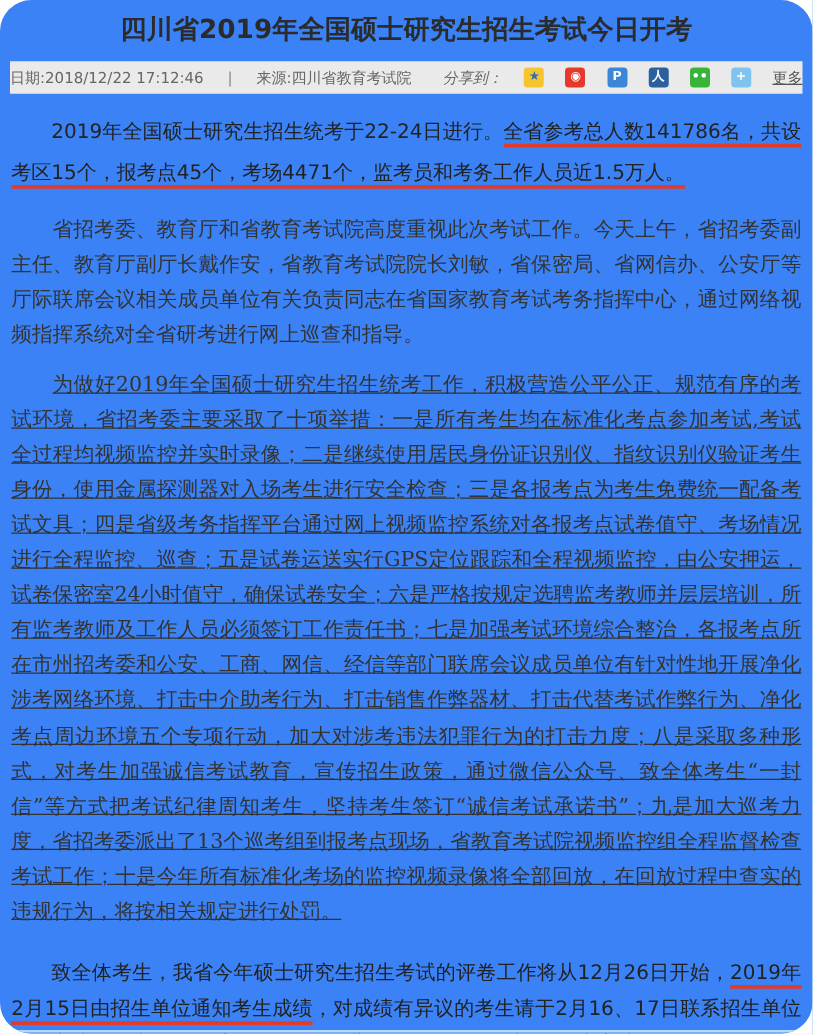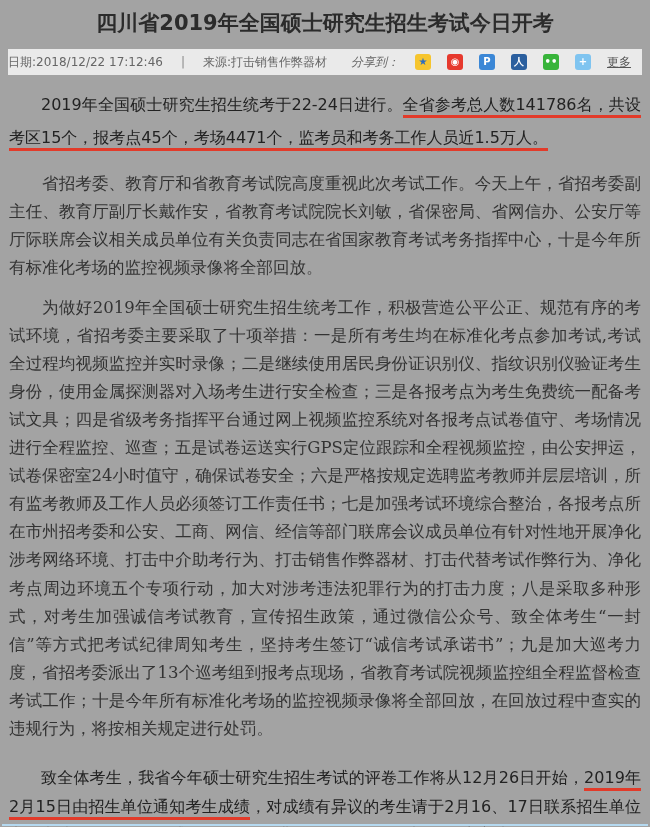--- a/index.html
+++ b/index.html
@@ -5,41 +5,42 @@
   html, body {
     margin: 0;
     padding: 0;
     background: #ffffff;
   }
   .page {
     position: relative;
     width: 650px;
     height: 827px;
     margin: 0 auto;
-    background: #a3a3a3;
+    background: #3b82f6;
     overflow: hidden;
     font-family: "DejaVu Sans", "Liberation Sans", sans-serif;
+    border-radius: 25px;
   }
   .title {
     margin: 10px 12px 0 12px;
     text-align: center;
     font-size: 21px;
     line-height: 1.25;
     font-weight: 600;
     color: #2b2b2b;
     font-family: "DejaVu Sans", "Liberation Sans", sans-serif;
   }
   .meta-bar {
     margin: 13px 8px 0 8px;
     height: 26px;
     background: #eaeaea;
     display: flex;
     align-items: center;
-    justify-content: flex-start;
-    gap: 16px;
+    justify-content: space-between;
+    gap: 0;
     font-size: 12px;
     color: #666666;
     white-space: nowrap;
   }
   .meta-bar .sep { margin: 0 2px; color: #888888; }
   .share-label { margin-left: 8px; font-style: italic; }
   .share-icon {
     display: inline-flex;
     align-items: center;
     justify-content: center;
@@ -74,21 +75,21 @@
   .para.sans.lead {
     margin-top: 14px;
   }
   .para.serif {
     font-family: "DejaVu Serif", "Liberation Serif", serif;
     font-size: 16.5px;
     line-height: 1.7;
     color: #333333;
   }
   .para.serif.p2 { margin-top: 15px; }
-  .para.serif.p3 { margin-top: 12px; }
+  .para.serif.p3 { margin-top: 12px; text-decoration: underline; }
   .hl {
     border-bottom: 3px solid #404040;
     padding-bottom: 1px;
   }
   .bottom-divider {
     position: absolute;
     left: 2px;
     right: 2px;
     bottom: 1px;
     height: 2px;
@@ -98,36 +99,36 @@
 </head>
 <body>
 
 <div class="page">
 
   <h1 class="title">四川省2019年全国硕士研究生招生考试今日开考</h1>
 
   <div class="meta-bar" style="background-color: rgb(234, 234, 234);">
     <span>日期:2018/12/22 17:12:46</span>
     <span class="sep">|</span>
-    <span>来源:打击销售作弊器材</span>
+    <span>来源:四川省教育考试院</span>
     <span class="share-label">分享到：</span>
     <span class="share-icon" style="background-color: rgb(246, 197, 46); color: rgb(44, 108, 191);">★</span>
     <span class="share-icon" style="background-color: rgb(230, 57, 45); color: rgb(255, 255, 255);">◉</span>
     <span class="share-icon" style="background-color: rgb(59, 135, 214); color: rgb(255, 255, 255);">P</span>
     <span class="share-icon" style="background-color: rgb(43, 95, 158); color: rgb(255, 255, 255);">人</span>
     <span class="share-icon" style="background-color: rgb(56, 180, 58); color: rgb(255, 255, 255);">••</span>
     <span class="share-icon" style="background-color: rgb(127, 196, 240); color: rgb(255, 255, 255);">+</span>
     <span class="more-label">更多</span>
   </div>
 
   <div class="content">
 
     <p class="para sans lead"><span>2019年全国硕士研究生招生统考于22-24日进行。</span><span class="hl" style="border-bottom-color: rgb(226, 59, 42);">全省参考总人数141786名，共设考区15个，报考点45个，考场4471个，监考员和考务工作人员近1.5万人。</span></p>
 
-    <p class="para serif p2"><span>省招考委、教育厅和省教育考试院高度重视此次考试工作。今天上午，省招考委副主任、教育厅副厅长戴作安，省教育考试院院长刘敏，省保密局、省网信办、公安厅等厅际联席会议相关成员单位有关负责同志在省国家教育考试考务指挥中心，十是今年所有标准化考场的监控视频录像将全部回放。</span></p>
+    <p class="para serif p2"><span>省招考委、教育厅和省教育考试院高度重视此次考试工作。今天上午，省招考委副主任、教育厅副厅长戴作安，省教育考试院院长刘敏，省保密局、省网信办、公安厅等厅际联席会议相关成员单位有关负责同志在省国家教育考试考务指挥中心，通过网络视频指挥系统对全省研考进行网上巡查和指导。</span></p>
 
     <p class="para serif p3"><span>为做好2019年全国硕士研究生招生统考工作，积极营造公平公正、规范有序的考试环境，省招考委主要采取了十项举措：一是所有考生均在标准化考点参加考试,考试全过程均视频监控并实时录像；二是继续使用居民身份证识别仪、指纹识别仪验证考生身份，使用金属探测器对入场考生进行安全检查；三是各报考点为考生免费统一配备考试文具；四是省级考务指挥平台通过网上视频监控系统对各报考点试卷值守、考场情况进行全程监控、巡查；五是试卷运送实行GPS定位跟踪和全程视频监控，由公安押运，试卷保密室24小时值守，确保试卷安全；六是严格按规定选聘监考教师并层层培训，所有监考教师及工作人员必须签订工作责任书；七是加强考试环境综合整治，各报考点所在市州招考委和公安、工商、网信、经信等部门联席会议成员单位有针对性地开展净化涉考网络环境、打击中介助考行为、打击销售作弊器材、打击代替考试作弊行为、净化考点周边环境五个专项行动，加大对涉考违法犯罪行为的打击力度；八是采取多种形式，对考生加强诚信考试教育，宣传招生政策，通过微信公众号、致全体考生“一封信”等方式把考试纪律周知考生，坚持考生签订“诚信考试承诺书”；九是加大巡考力度，省招考委派出了13个巡考组到报考点现场，省教育考试院视频监控组全程监督检查考试工作；十是今年所有标准化考场的监控视频录像将全部回放，在回放过程中查实的违规行为，将按相关规定进行处罚。</span></p>
 
     <p class="para sans closing"><span>致全体考生，我省今年硕士研究生招生考试的评卷工作将从12月26日开始，</span><span class="hl" style="border-bottom-color: rgb(226, 59, 42);">2019年2月15日由招生单位通知考生成绩</span><span>，对成绩有异议的考生请于2月16、17日联系招生单位书面申请登记查分，复试工作将在4月进行，录取工作预计在5月底完成。</span></p>
 
   </div>
 
   <div class="bottom-divider" style="background-color: rgb(181, 217, 240);"></div>
 
 </div>

